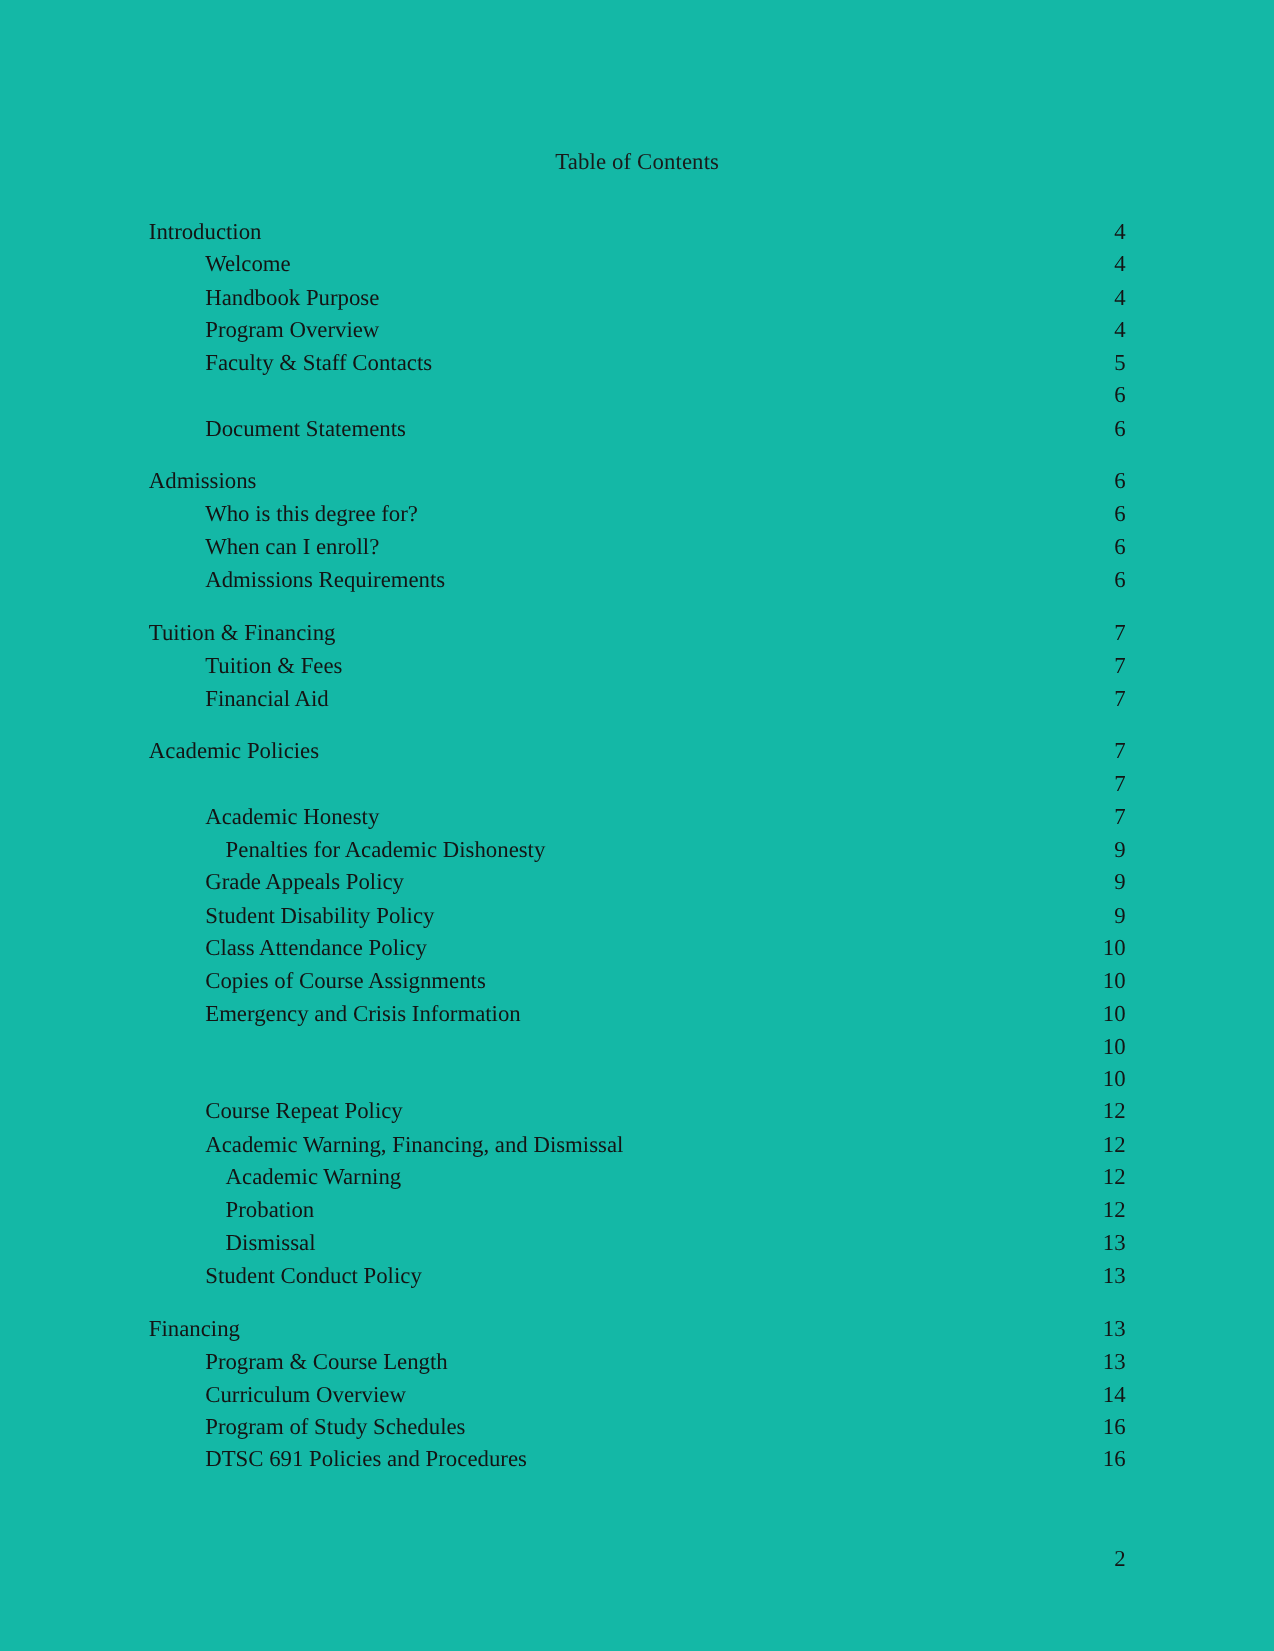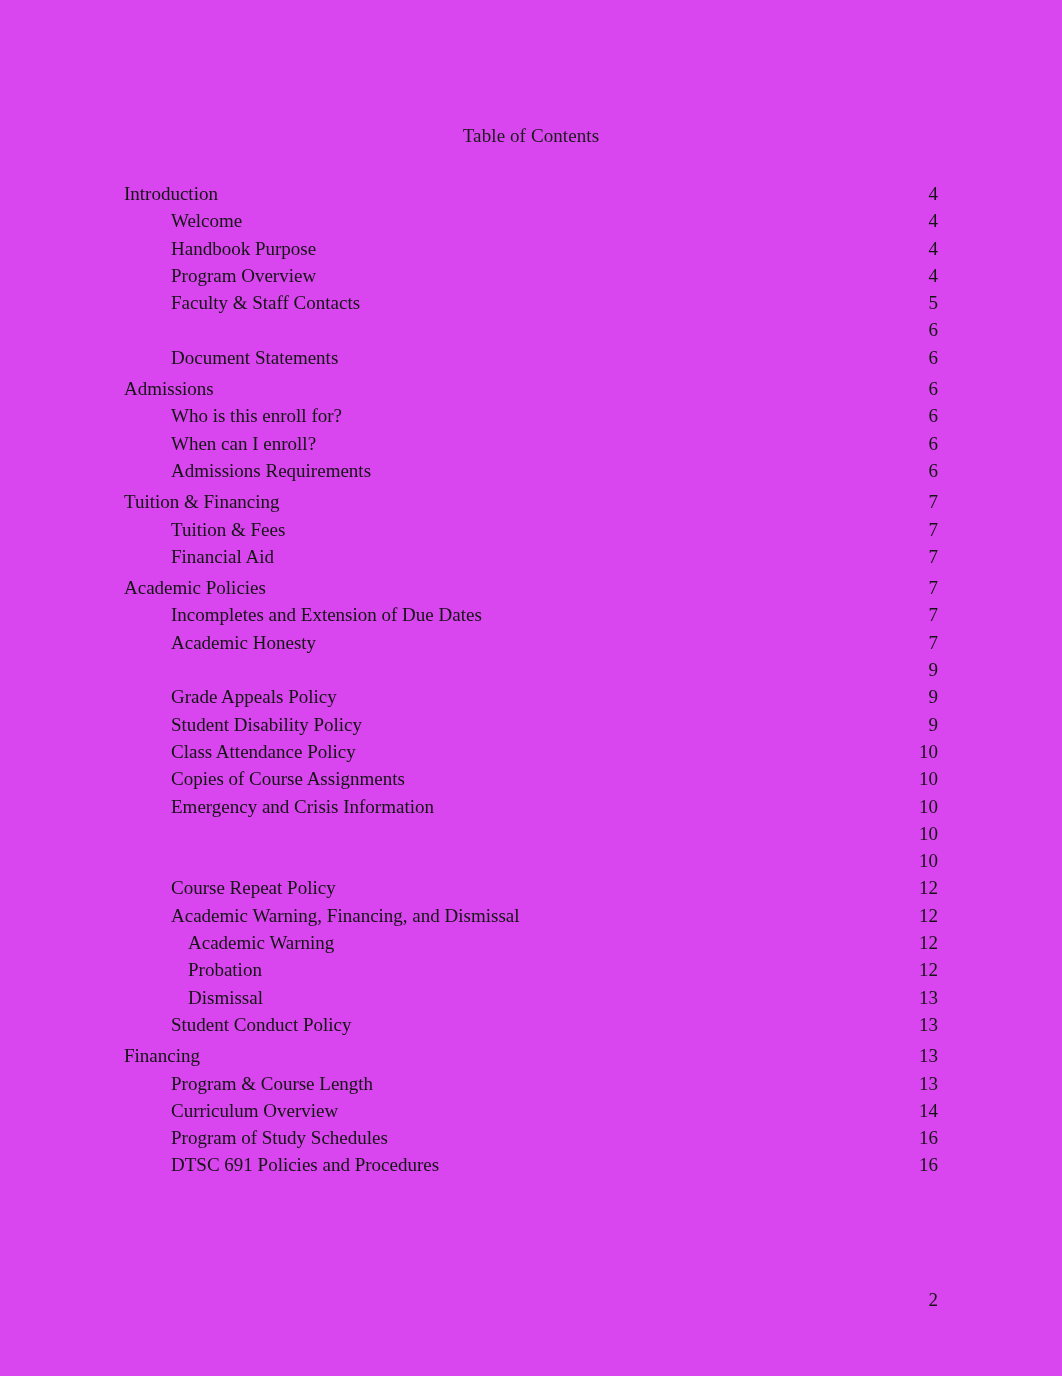--- a/index.html
+++ b/index.html
@@ -12,21 +12,21 @@
     height: 1376px;
     position: relative;
     font-family: "Liberation Serif", "DejaVu Serif", serif;
     color: #000000;
     -webkit-font-smoothing: antialiased;
   }
 
   .page {
     position: absolute;
     inset: 0;
-    background: #d946ef;
+    background: #14b8a6;
     overflow: hidden;
     text-decoration: underline;
   }
 
   
   .doc-title {
     position: absolute;
     top: 124px;
     left: 0;
     width: 1062px;
@@ -50,21 +50,21 @@
     display: block;
     height: 27.3px;
     font-size: 19px;
     line-height: 27.3px;
     color: #141414;
     white-space: nowrap;
   }
 
   
   .toc-entry.group-start {
-    margin-top: 4px;
+    margin-top: 17px;
   }
 
   .toc-entry .entry-label {
     position: absolute;
     top: 0;
     display: inline-block;
   }
 
   .toc-entry .entry-page {
     position: absolute;
@@ -125,21 +125,21 @@
       </div>
       <div class="toc-entry lvl-2">
         <span class="entry-label">Document Statements</span>
         <span class="entry-page">6</span>
       </div>
       <div class="toc-entry lvl-1 group-start">
         <span class="entry-label">Admissions</span>
         <span class="entry-page">6</span>
       </div>
       <div class="toc-entry lvl-2">
-        <span class="entry-label">Who is this enroll for?</span>
+        <span class="entry-label">Who is this degree for?</span>
         <span class="entry-page">6</span>
       </div>
       <div class="toc-entry lvl-2">
         <span class="entry-label">When can I enroll?</span>
         <span class="entry-page">6</span>
       </div>
       <div class="toc-entry lvl-2">
         <span class="entry-label">Admissions Requirements</span>
         <span class="entry-page">6</span>
       </div>
@@ -153,28 +153,28 @@
       </div>
       <div class="toc-entry lvl-2">
         <span class="entry-label">Financial Aid</span>
         <span class="entry-page">7</span>
       </div>
       <div class="toc-entry lvl-1 group-start">
         <span class="entry-label">Academic Policies</span>
         <span class="entry-page">7</span>
       </div>
       <div class="toc-entry lvl-2">
-        <span class="entry-label">Incompletes and Extension of Due Dates</span>
         <span class="entry-page">7</span>
       </div>
       <div class="toc-entry lvl-2">
         <span class="entry-label">Academic Honesty</span>
         <span class="entry-page">7</span>
       </div>
       <div class="toc-entry lvl-3">
+        <span class="entry-label">Penalties for Academic Dishonesty</span>
         <span class="entry-page">9</span>
       </div>
       <div class="toc-entry lvl-2">
         <span class="entry-label">Grade Appeals Policy</span>
         <span class="entry-page">9</span>
       </div>
       <div class="toc-entry lvl-2">
         <span class="entry-label">Student Disability Policy</span>
         <span class="entry-page">9</span>
       </div>

